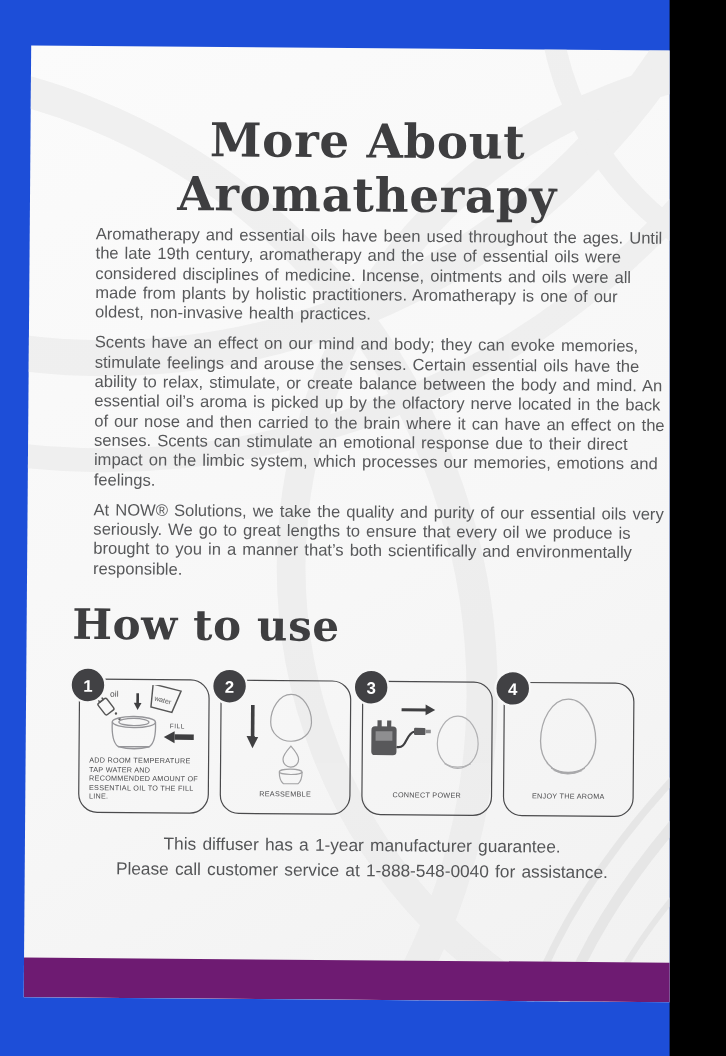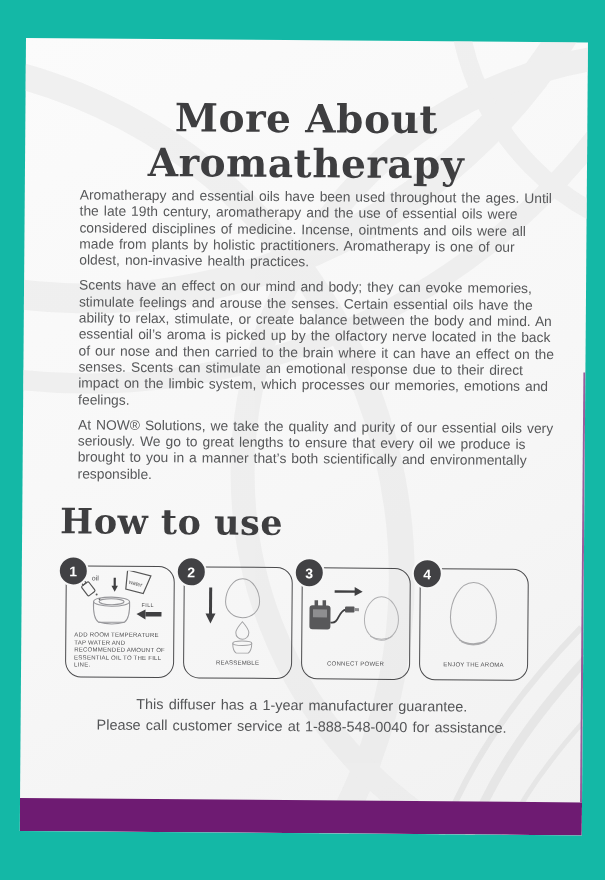--- a/index.html
+++ b/index.html
@@ -1,16 +1,16 @@
 <!DOCTYPE html>
 <html><head>
 <meta charset="utf-8">
 <style>
   html,body{margin:0;padding:0;background:#000;}
-  .screen{position:relative;width:605px;height:880px;background:#14b8a6;overflow:hidden;
+  .screen{position:relative;width:558px;height:880px;background:#1d4ed8;overflow:hidden;
           font-family:"Liberation Sans",sans-serif;}
   .card{position:absolute;left:26px;top:38px;width:562px;height:793px;
         background:linear-gradient(150deg,#fbfbfb 0%,#f7f7f7 55%,#f1f1f1 100%);
         transform:rotate(0.45deg);transform-origin:top left;overflow:hidden;}
   .swirls{position:absolute;left:0;top:0;}
   .content{position:absolute;left:0;top:0;width:562px;height:793px;}
   .title{position:absolute;top:56px;left:0;width:100%;text-align:center;
          font-family:"DejaVu Serif","Liberation Serif",serif;font-weight:600;
          font-size:39px;line-height:45px;color:#3e3e40;letter-spacing:0.5px;}
   .paras{position:absolute;left:55px;top:149px;width:476px;color:#57585a;

